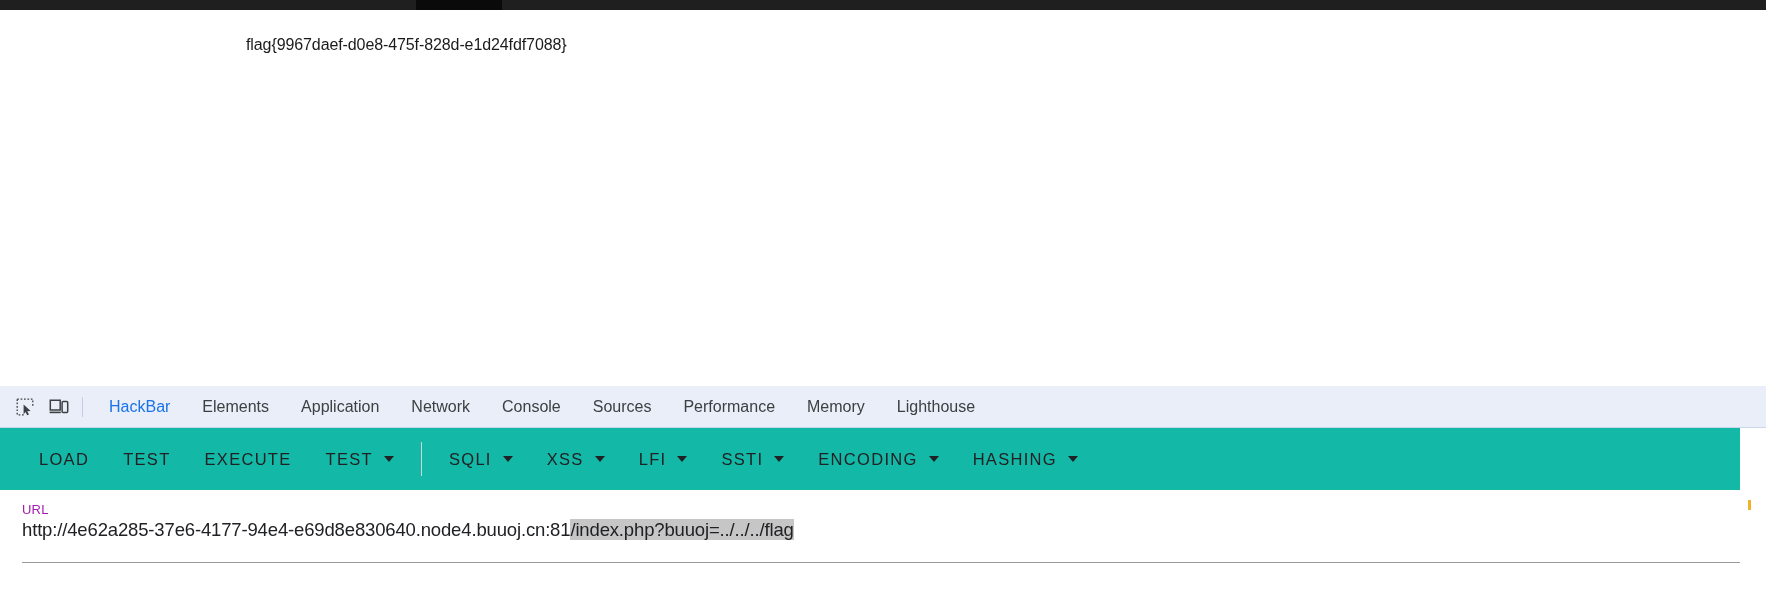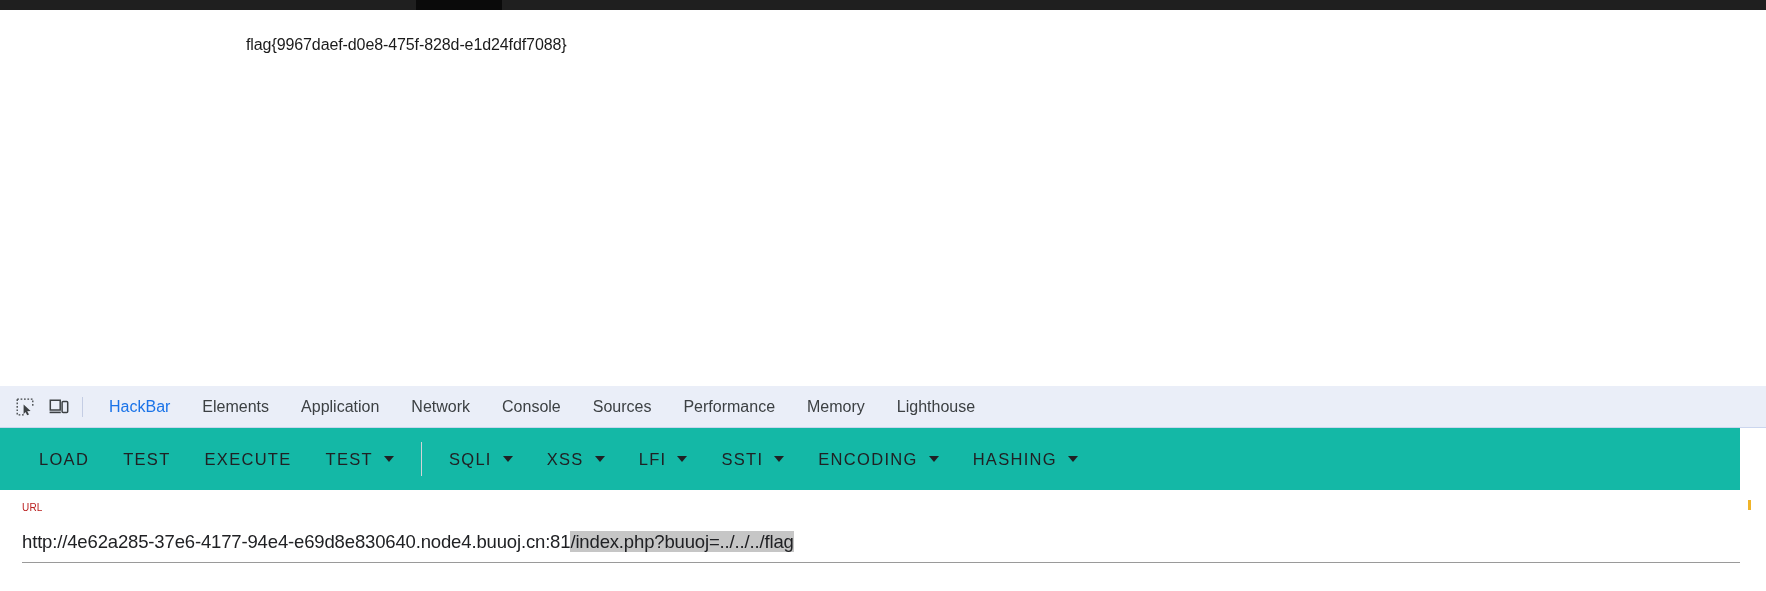--- a/index.html
+++ b/index.html
@@ -137,24 +137,24 @@
     flex: none;
   }
 
   
   .hb-urlblock {
     position: relative;
     padding: 12px 0 0 22px;
     background: #ffffff;
   }
   .hb-url-label {
-    font-size: 10px;
-    color: #b91c1c;
+    font-size: 13px;
+    color: #a21caf;
     letter-spacing: 0.2px;
-    margin-bottom: 16px;
+    margin-bottom: 0;
   }
   .hb-url-value {
     font-size: 18.5px;
     color: #202124;
     white-space: nowrap;
     letter-spacing: -0.15px;
     line-height: 26px;
     height: 28px;
   }
   .hb-url-sel {

